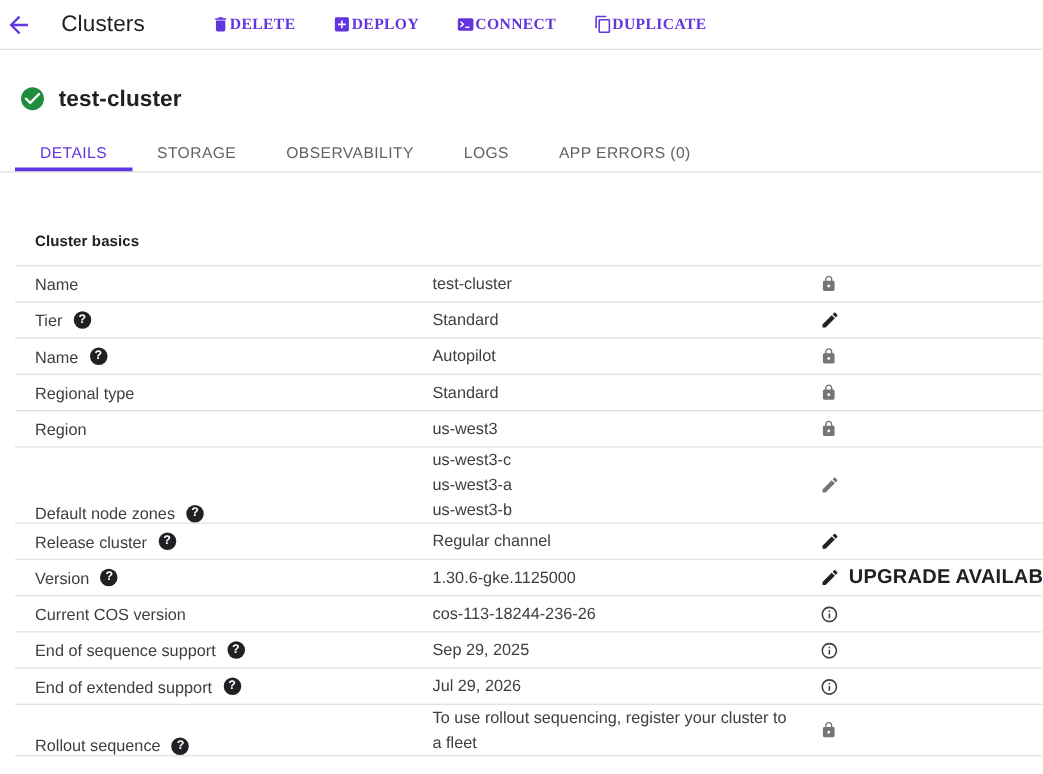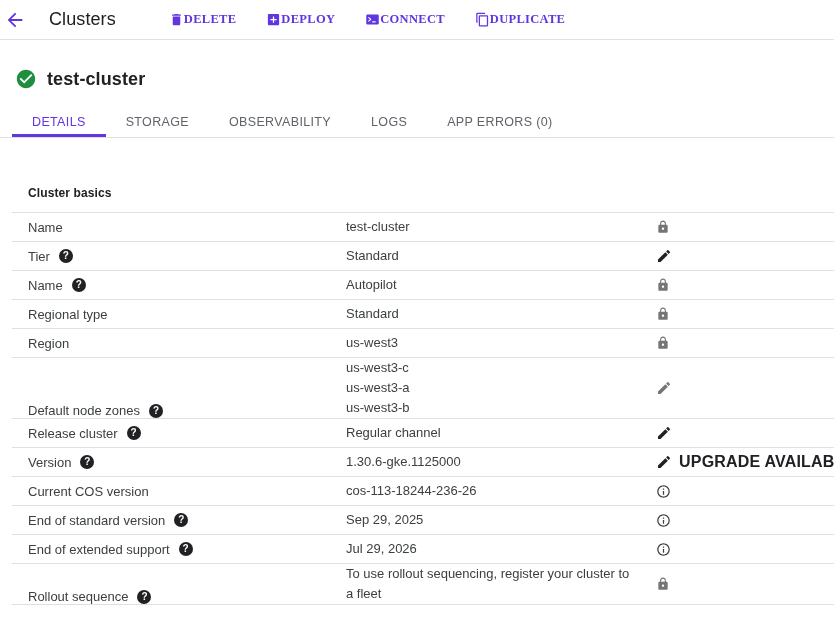--- a/index.html
+++ b/index.html
@@ -253,21 +253,21 @@
         <div class="cell-action">
           <button class="icon-btn">
             <svg viewBox="0 0 24 24" class="ic ic-info">
               <path d="M11 7h2v2h-2zm0 4h2v6h-2zm1-9C6.48 2 2 6.48 2 12s4.48 10 10 10 10-4.48 10-10S17.52 2 12 2zm0 18c-4.41 0-8-3.59-8-8s3.59-8 8-8 8 3.59 8 8-3.59 8-8 8z"></path>
             </svg>
           </button>
         </div>
       </div>
       <div class="row">
         <div class="cell-label">
-          <span>End of standard version</span>
+          <span>End of sequence support</span>
           <span class="help-badge">?</span>
         </div>
         <div class="cell-value">
           <div class="value-line">Sep 29, 2025</div>
         </div>
         <div class="cell-action">
           <button class="icon-btn">
             <svg viewBox="0 0 24 24" class="ic ic-info">
               <path d="M11 7h2v2h-2zm0 4h2v6h-2zm1-9C6.48 2 2 6.48 2 12s4.48 10 10 10 10-4.48 10-10S17.52 2 12 2zm0 18c-4.41 0-8-3.59-8-8s3.59-8 8-8 8 3.59 8 8-3.59 8-8 8z"></path>
             </svg>

